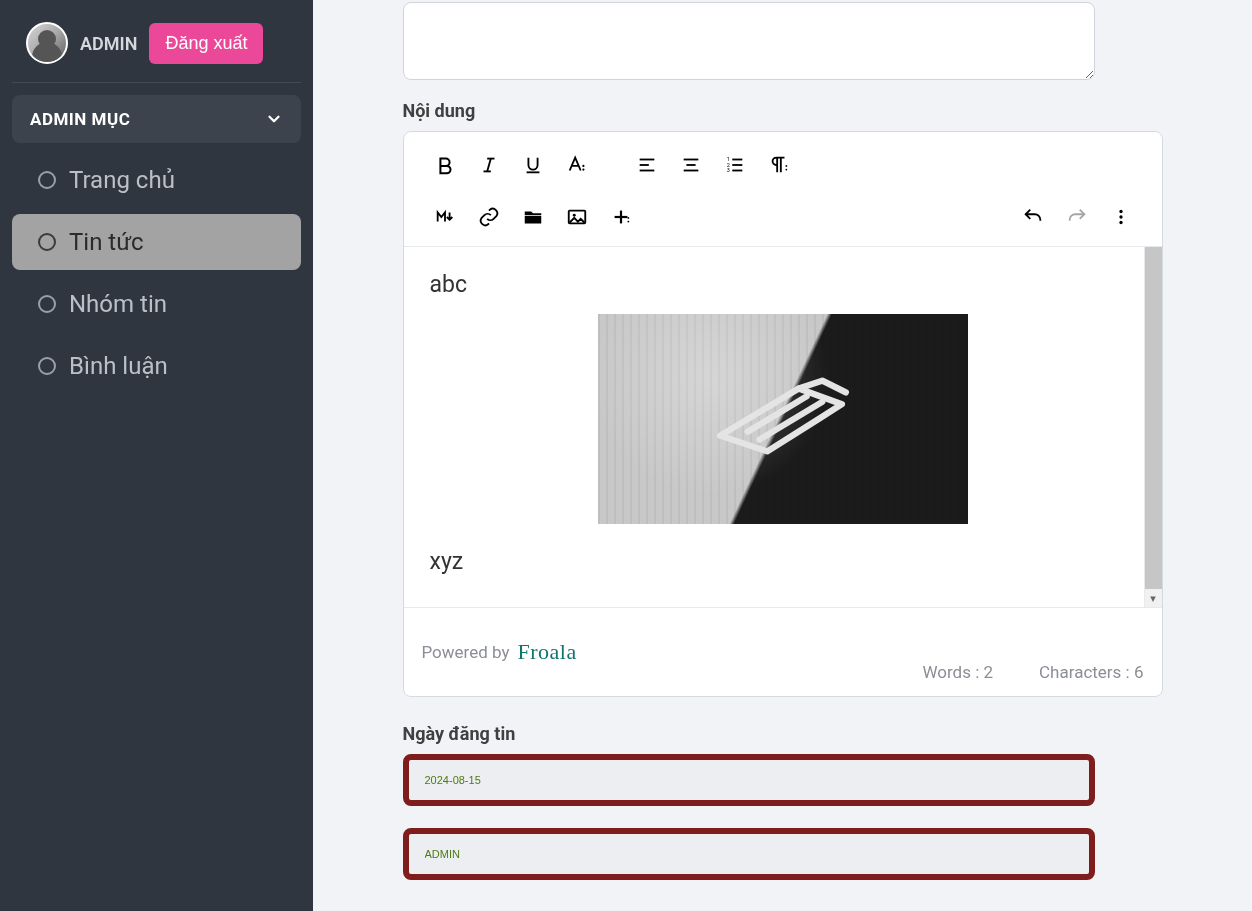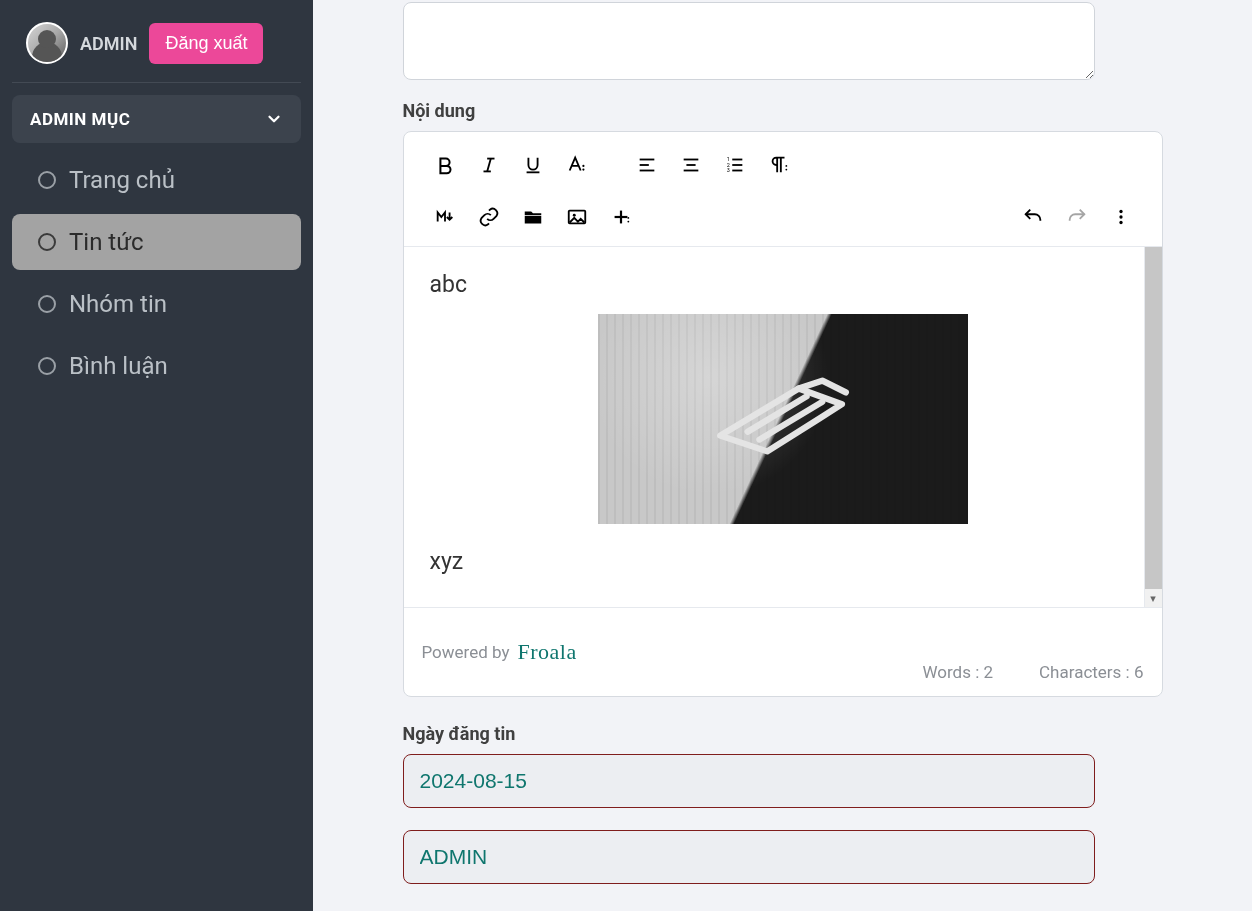--- a/index.html
+++ b/index.html
@@ -42,21 +42,21 @@
      repeating-linear-gradient(90deg, rgba(0,0,0,.05) 0 2px, transparent 2px 8px);}
   .rog{position:absolute;left:50%;top:50%;transform:translate(-50%,-50%);}
   .rog svg{width:160px;height:110px;}
   .scrollbar-fake{position:absolute;right:0;top:0;bottom:0;width:18px;background:#f1f1f1;border-left:1px solid #e6e9ee;display:flex;flex-direction:column;}
   .scrollbar-fake .thumb{flex:1;background:#c6c6c6;margin:0;}
   .scrollbar-fake .down{height:18px;display:flex;align-items:center;justify-content:center;font-size:11px;color:#666;}
   .editor-footer{display:flex;align-items:center;padding:14px 18px;color:#8b8f95;font-size:17px;gap:36px;}
   .editor-footer .brand{display:flex;align-items:center;gap:8px;}
   .editor-footer .brand .froala{font-family:Georgia,serif;font-size:22px;letter-spacing:.5px;color:#0f766e;}
   .editor-footer .stats{margin-left:auto;display:flex;gap:46px;margin-top:40px;}
-  .input-ro{width:100%;max-width:692px;background:#eceef2;border:1px solid #7f1d1d;border-radius:8px;padding:14px 16px;font-size:21px;color:#0f766e;margin-bottom:22px;}
+  .input-ro{width:100%;max-width:692px;background:#eceef2;border:6px solid #7f1d1d;border-radius:8px;padding:14px 16px;font-size:11px;color:#4d7c0f;margin-bottom:22px;}
 </style>
 </head>
 <body>
 
 <aside class="sidebar">
   <div class="sidebar-top">
     <div class="avatar"></div>
     <span class="admin-label">ADMIN</span>
     <button class="logout-btn">Đăng xuất</button>
   </div>

